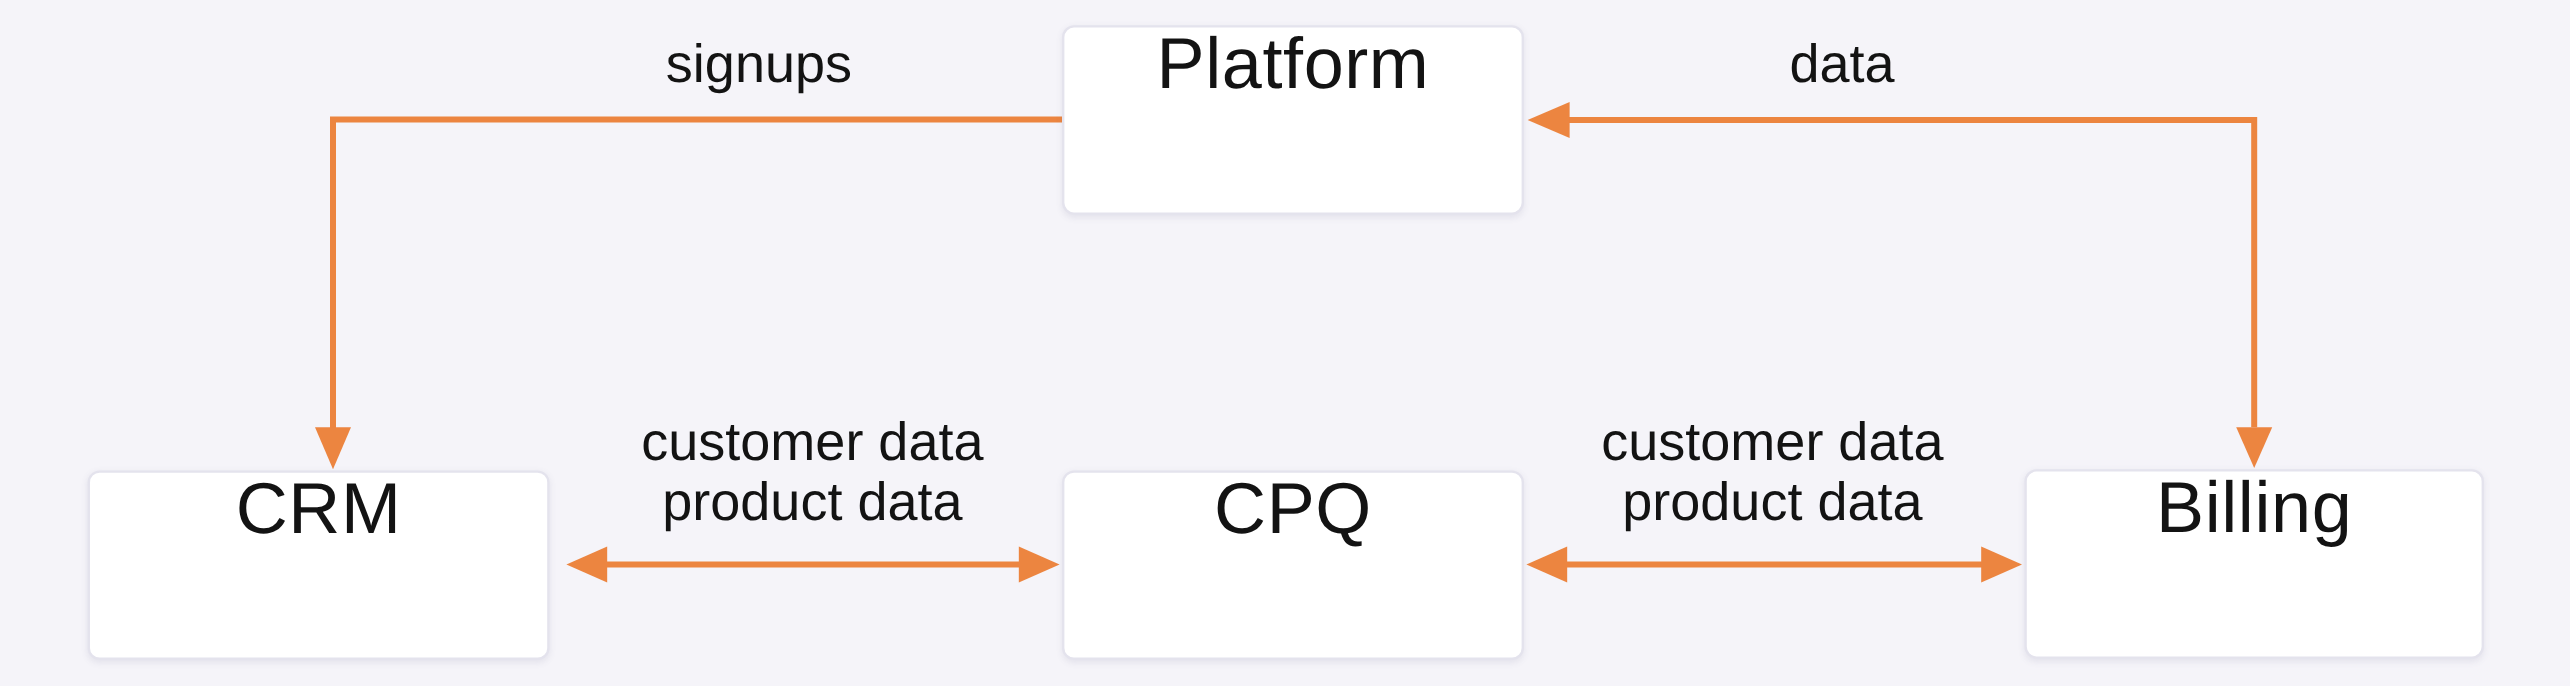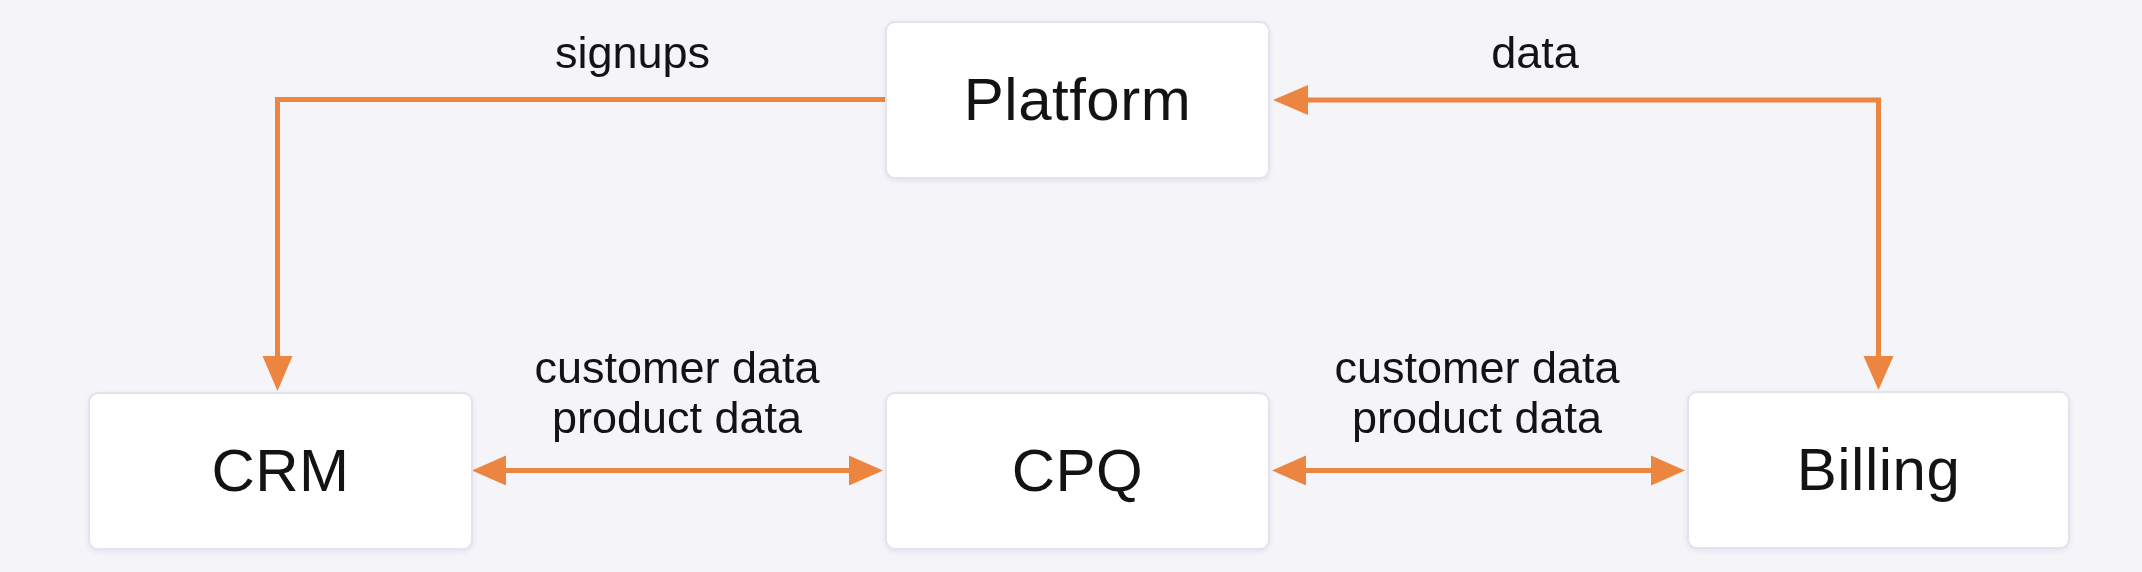--- a/index.html
+++ b/index.html
@@ -37,32 +37,31 @@
     fill: var(--arrow);
     stroke: none;
   }
   .node {
     position: absolute;
     background: var(--node-bg);
     border: 2px solid var(--node-border);
     border-radius: 10px;
     box-shadow: 0 2px 5px rgba(90, 90, 130, 0.10);
     display: flex;
-    align-items: center;
     justify-content: center;
   }
   .node-label {
     font-size: 60px;
     font-weight: 500;
     letter-spacing: 0.5px;
     line-height: 1;
     white-space: nowrap;
   }
   .node-platform { left: 885px;  top: 21px;  width: 385px; height: 158px; }
-  .node-crm      { left: 88px;   top: 392px; width: 385px; height: 158px; }
+  .node-crm      { left: 73px;   top: 392px; width: 385px; height: 158px; }
   .node-cpq      { left: 885px;  top: 392px; width: 385px; height: 158px; }
   .node-billing  { left: 1687px; top: 391px; width: 383px; height: 158px; }
   .edge-label {
     position: absolute;
     font-size: 45px;
     line-height: 50px;
     text-align: center;
     white-space: nowrap;
     color: var(--text);
   }

